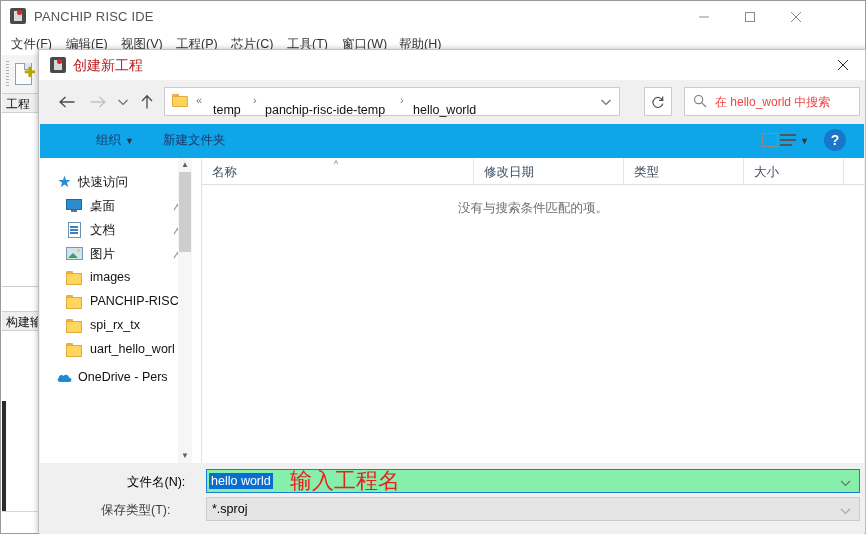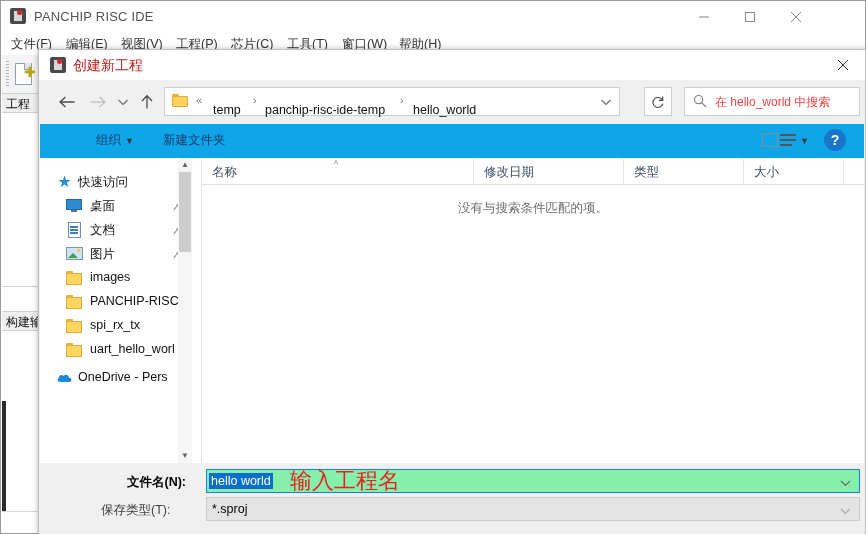--- a/index.html
+++ b/index.html
@@ -105,21 +105,21 @@
 
   #filepane{position:absolute;left:162px;top:0;right:0;bottom:0;background:#fff;}
   #colhdr{position:absolute;left:0;top:0;right:0;height:26px;border-bottom:1px solid #e0e0e0;background:#fff;}
   .col{position:absolute;top:0;height:26px;border-right:1px solid #e5e5e5;box-sizing:border-box;cursor:default;}
   .col .ctext{position:absolute;left:10px;top:6px;font-size:12.5px;color:#3b4c63;white-space:nowrap;}
   #sortcaret{position:absolute;left:132px;top:1px;font-size:9px;color:#7a7a7a;}
   #emptymsg{position:absolute;left:0;right:0;top:42px;text-align:center;font-size:12.5px;color:#6e6e6e;}
 
   
   #form{position:absolute;left:1px;top:413px;right:1px;height:71px;background:#f0f0f0;}
-  #lbl-name{position:absolute;left:87px;top:11px;font-size:12.5px;color:#000;font-weight:bold;}
+  #lbl-name{position:absolute;left:87px;top:11px;font-size:12.5px;color:#000;}
   #combo-name{position:absolute;left:166px;top:6px;width:654px;height:24px;background:#86efac;border:1px solid #1a7fd4;box-sizing:border-box;}
   #name-sel{position:absolute;left:2px;top:3px;background:#0a6ed1;color:#fff;font-size:12.5px;padding:1px 2px;}
   #red-note{position:absolute;left:83px;top:-4px;font-size:22px;color:#e8211e;white-space:nowrap;}
   #combo-name .cv,#combo-type .cv{position:absolute;right:8px;top:6px;}
   #lbl-type{position:absolute;left:61px;top:39px;font-size:12.5px;color:#404040;}
   #combo-type{position:absolute;left:166px;top:34px;width:654px;height:24px;background:#e4e4e4;border:1px solid #cbcbcb;box-sizing:border-box;}
   #type-val{position:absolute;left:5px;top:4px;font-size:12.5px;color:#000;}
 </style>
 </head>
 <body>

